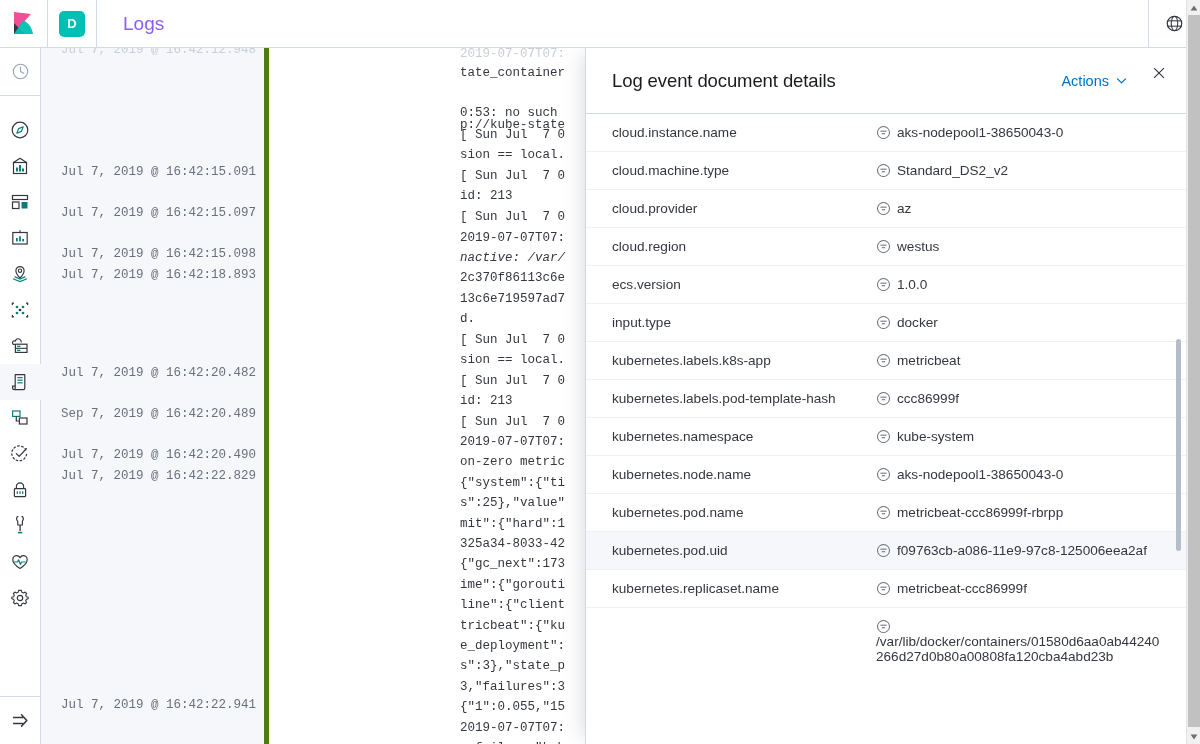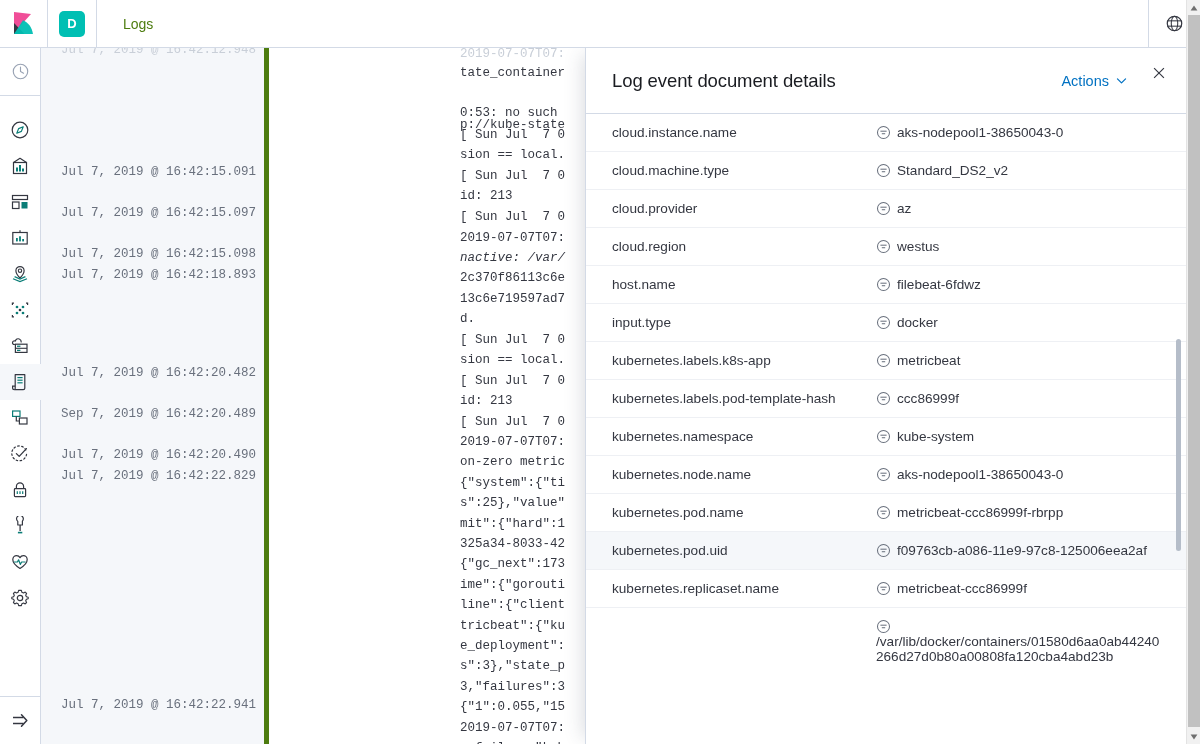--- a/index.html
+++ b/index.html
@@ -50,22 +50,22 @@
     background: #00BFB3;
     color: #ffffff;
     font-size: 13px;
     font-weight: bold;
     display: flex; align-items: center; justify-content: center;
     letter-spacing: 0;
   }
   .header-title {
     display: flex; align-items: center;
     padding-left: 26px;
-    font-size: 14px;
-    color: #4d7c0f;
+    font-size: 19px;
+    color: #8b5cf6;
     flex: 1 1 auto;
   }
   .header-right {
     display: flex; align-items: center; justify-content: center;
     width: 52px;
     border-left: 1px solid #d3dae6;
     flex: 0 0 52px;
   }
 
   
@@ -563,26 +563,26 @@
             </tr>
             <tr class="kv-row">
               <td class="kv-key">cloud.region</td>
               <td class="kv-val"><svg class="filter-icon" width="15" height="15" viewBox="0 0 16 16" aria-hidden="true">
                   <circle cx="8" cy="8" r="6.4" fill="none" stroke="#69707d" stroke-width="1.1"></circle>
                   <line x1="4.7" y1="6.6" x2="11.3" y2="6.6" stroke="#69707d" stroke-width="1.1"></line>
                   <line x1="6.2" y1="9.3" x2="9.8" y2="9.3" stroke="#69707d" stroke-width="1.1"></line>
                 </svg><span>westus</span></td>
             </tr>
             <tr class="kv-row">
-              <td class="kv-key">host.name</td>
-              <td class="kv-val"><svg class="filter-icon" width="15" height="15" viewBox="0 0 16 16" aria-hidden="true">
-                  <circle cx="8" cy="8" r="6.4" fill="none" stroke="#69707d" stroke-width="1.1"></circle>
-                  <line x1="4.7" y1="6.6" x2="11.3" y2="6.6" stroke="#69707d" stroke-width="1.1"></line>
-                  <line x1="6.2" y1="9.3" x2="9.8" y2="9.3" stroke="#69707d" stroke-width="1.1"></line>
-                </svg><span>filebeat-6fdwz</span></td>
+              <td class="kv-key">ecs.version</td>
+              <td class="kv-val"><svg class="filter-icon" width="15" height="15" viewBox="0 0 16 16" aria-hidden="true">
+                  <circle cx="8" cy="8" r="6.4" fill="none" stroke="#69707d" stroke-width="1.1"></circle>
+                  <line x1="4.7" y1="6.6" x2="11.3" y2="6.6" stroke="#69707d" stroke-width="1.1"></line>
+                  <line x1="6.2" y1="9.3" x2="9.8" y2="9.3" stroke="#69707d" stroke-width="1.1"></line>
+                </svg><span>1.0.0</span></td>
             </tr>
             <tr class="kv-row">
               <td class="kv-key">input.type</td>
               <td class="kv-val"><svg class="filter-icon" width="15" height="15" viewBox="0 0 16 16" aria-hidden="true">
                   <circle cx="8" cy="8" r="6.4" fill="none" stroke="#69707d" stroke-width="1.1"></circle>
                   <line x1="4.7" y1="6.6" x2="11.3" y2="6.6" stroke="#69707d" stroke-width="1.1"></line>
                   <line x1="6.2" y1="9.3" x2="9.8" y2="9.3" stroke="#69707d" stroke-width="1.1"></line>
                 </svg><span>docker</span></td>
             </tr>
             <tr class="kv-row">

